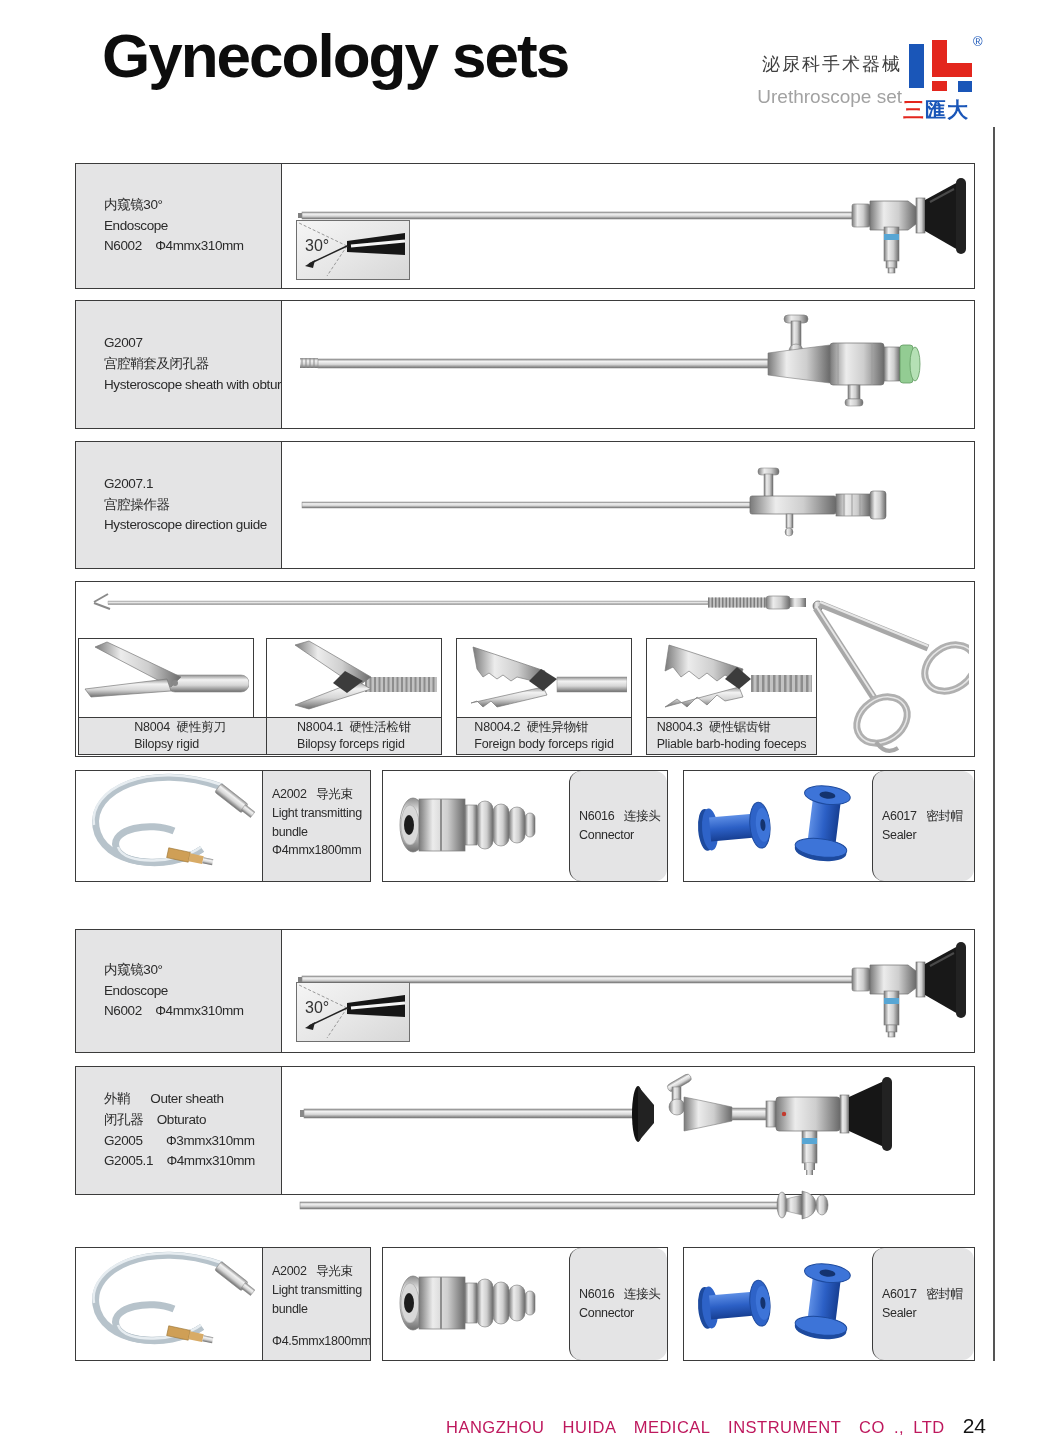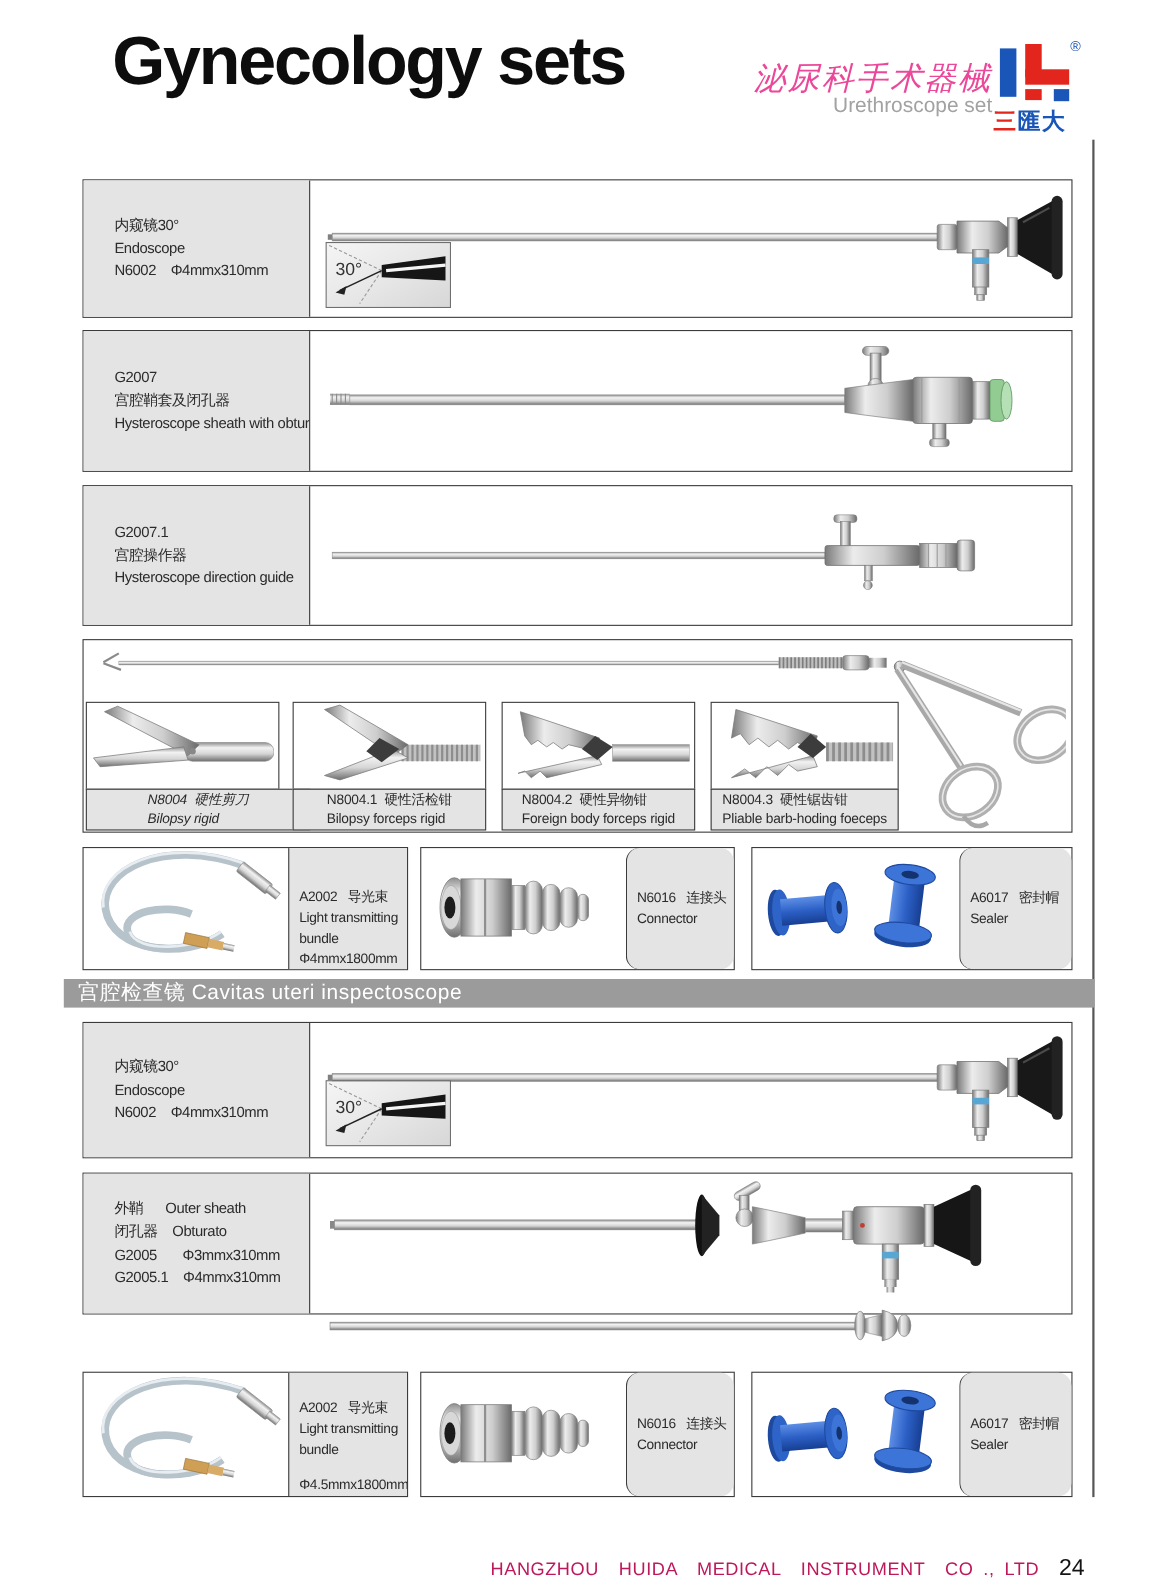--- a/index.html
+++ b/index.html
@@ -3,22 +3,22 @@
 <meta charset="utf-8">
 <style>
   html,body { margin:0; padding:0; background:#fff; }
   .page { position:relative; width:1060px; height:1448px; background:#fff; overflow:hidden;
           font-family:"Liberation Sans","DejaVu Sans",sans-serif; color:#222; }
   .abs { position:absolute; }
 
   .title { position:absolute; left:102px; top:20px; font-size:62px; font-weight:700;
            color:#0d0d0d; letter-spacing:-2px; }
 
-  .brand-cn { position:absolute; right:158px; top:52px; font-size:29px; color:#ec4899;
-              letter-spacing:2px;font-style:italic; }
+  .brand-cn { position:absolute; right:158px; top:52px; font-size:18px; color:#404040;
+              letter-spacing:2px; }
   .brand-en { position:absolute; right:158px; top:86px; font-size:19px; color:#a2a2a2; }
 
   .logo { position:absolute; left:903px; top:40px; width:86px; height:86px; }
   .lb { position:absolute; }
   .logo-reg { position:absolute; left:70px; top:-6px; font-size:13px; color:#1a56b8; }
   .logo-text { position:absolute; left:0px; top:56px; width:80px; font-size:21px; font-weight:700;
                letter-spacing:1px; white-space:pre; }
   .lt-red { color:#e3261d; } .lt-blue { color:#1a56b8; }
 
   .secbar { position:absolute; left:58px; width:937px; height:26px; background:#9b9b9b;
@@ -46,21 +46,21 @@
               border:1.5px solid #3b3b3b; box-sizing:border-box;
               display:flex; align-items:center; }
   .tiptext { width:max-content; margin:0 auto; text-align:left; }
   .tll { font-size:12.5px; letter-spacing:-0.2px; color:#2b2b2b; line-height:1.4; white-space:pre; }
 
   .accbox { position:absolute; height:112px; background:#fff;
             border:1.5px solid #3b3b3b; box-sizing:border-box; }
   .accimg { position:absolute; left:0; top:0; bottom:0; }
   .acclabel { position:absolute; right:0; top:0; bottom:0; background:#e4e4e5;
               border-left:1.5px solid #3b3b3b; box-sizing:border-box; overflow:hidden;
-              display:flex; flex-direction:column; padding-left:9px;justify-content:flex-end; }
+              display:flex; flex-direction:column; padding-left:9px; }
   .acclabel.vcenter { justify-content:center;border-radius:12px; }
   .acclabel.vtop { padding-top:14px; }
   .accline { font-size:12.5px; letter-spacing:-0.3px; color:#2b2b2b; line-height:1.5; white-space:pre; }
   .gap-top { margin-top:14px; }
 
   .footer { position:absolute; top:1378px; right:74px; display:flex; align-items:baseline; gap:18px; }
   .company { font-size:16.5px; color:#be185d; letter-spacing:.5px; word-spacing:4px; white-space:pre;margin-top:40px; }
   .pagenum { font-size:21px; color:#141414; }
 </style>
 </head>
@@ -243,21 +243,21 @@
     <div class="tipbox" style="left:570px;width:171px;">
       <svg width="165" height="74" viewBox="0 0 165 74">
         <rect x="104" y="36" width="61" height="17" fill="#c2c2c2"></rect>
         <line x1="104" y1="44.5" x2="165" y2="44.5" stroke="#8d8d8d" stroke-width="17" stroke-dasharray="2.5,3"></line>
         <polygon points="22,6 96,30 92,44 78,36 70,42 60,34 52,40 42,32 34,38 26,28 18,32" fill="url(#mv)" stroke="#7a7a7a" stroke-width="0.7"></polygon>
         <polygon points="18,68 92,48 96,58 78,62 70,56 60,66 50,58 40,68 30,60" fill="url(#mh)" stroke="#7a7a7a" stroke-width="0.7"></polygon>
         <polygon points="90,28 104,40 92,50 78,40" fill="#3c3c3c"></polygon>
       </svg>
     </div>
 
-    <div class="tiplabel" style="left:2px;width:204px;font-style:italic;">
+    <div class="tiplabel" style="left:2px;width:204px;">
       <div class="tiptext">
           <div class="tll">N8004  硬性剪刀</div>
           <div class="tll">Bilopsy rigid</div>
         </div>
     </div>
     <div class="tiplabel" style="left:190px;width:176px;">
       <div class="tiptext">
           <div class="tll">N8004.1  硬性活检钳</div>
           <div class="tll">Bilopsy forceps rigid</div>
         </div>
@@ -342,21 +342,20 @@
           <ellipse cx="140" cy="77" rx="26" ry="9" fill="#3d74d8" stroke="#1d4a9e" stroke-width="1"></ellipse>
         </g>
       </svg>
     </div>
     <div class="acclabel vcenter" style="width:102px;">
       <div class="accline">A6017   密封帽</div>
       <div class="accline">Sealer</div>
     </div>
   </div>
 
-  <div class="secbar" style="top:890px;">宫腔检查镜 Cavitas uteri inspectoscope</div>
 
   <div class="row" style="top:929px;height:124px;">
     <div class="cell-label">
       <div class="tl">内窥镜30°</div>
       <div class="tl">Endoscope</div>
       <div class="tl">N6002    Φ4mmx310mm</div>
     </div>
     <div class="cell-img">
       <svg class="abs" style="left:4px;top:2px;" width="682" height="114" viewBox="0 0 682 114">
         <rect x="12" y="45" width="6" height="5" fill="#808080"></rect>

